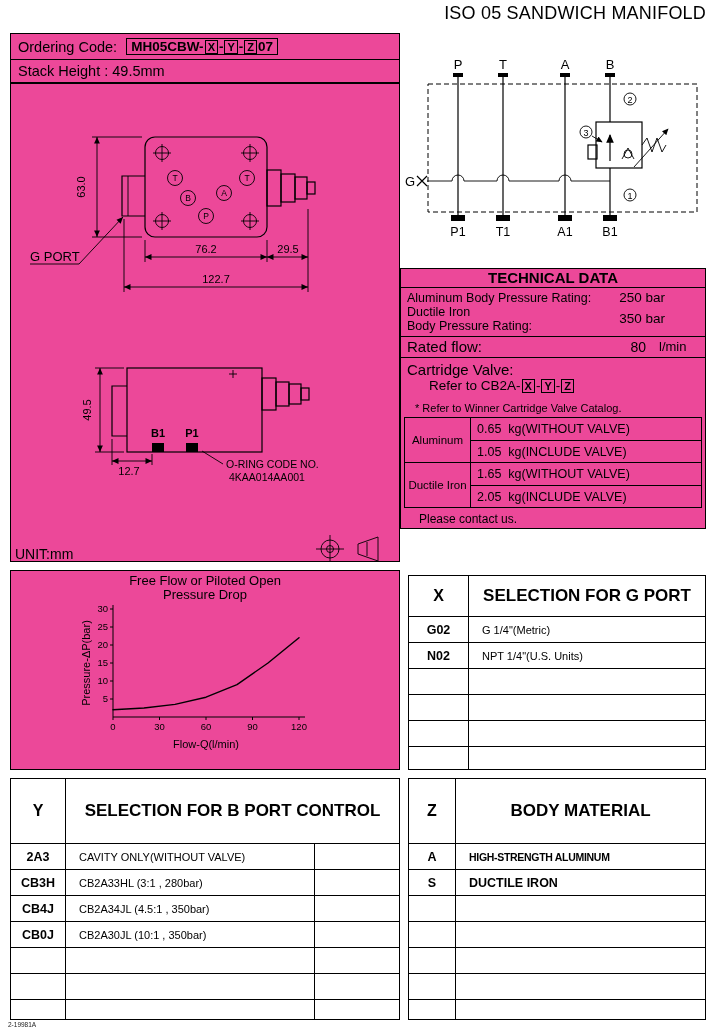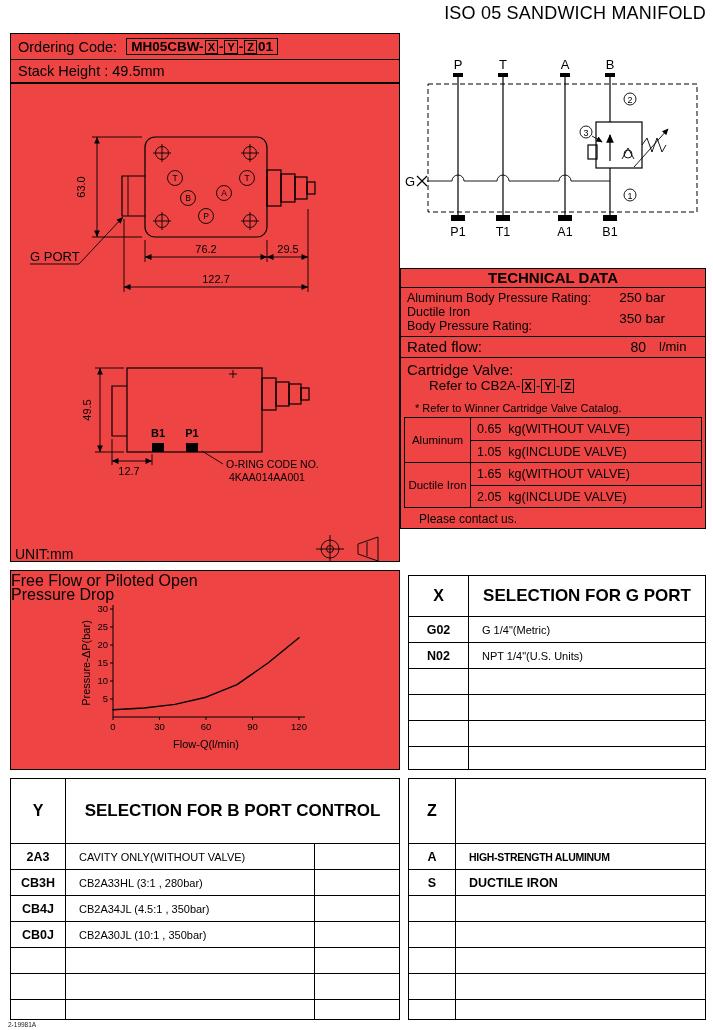--- a/index.html
+++ b/index.html
@@ -1,20 +1,20 @@
 <!DOCTYPE html>
 <html><head>
 <meta charset="utf-8">
 <style>
   *{margin:0;padding:0;box-sizing:border-box}
   html,body{width:713px;height:1030px}
   body{font-family:"Liberation Sans",sans-serif;background:#fff;color:#000;position:relative}
   #page{position:absolute;inset:0;background:#fff;overflow:hidden}
   .abs{position:absolute}
-  .box{position:absolute;border:1px solid #000;background:#ef4444}
+  .box{position:absolute;border:1px solid #000;background:#ec4899}
   #page-title{position:absolute;top:3px;right:7px;font-size:18px;font-weight:normal;letter-spacing:.2px}
   
   #ordering-box{left:10px;top:33px;width:390px;height:50px}
   .ord-row{height:26px;border-bottom:1px solid #000;display:flex;align-items:center;padding:0 7px;font-size:14.5px;gap:9px}
   .ord-row2{height:22px;display:flex;align-items:center;padding:0 7px;font-size:14.5px}
   .code-frame{border:1px solid #000;padding:0 4px;font-weight:bold;font-size:13.5px;display:inline-flex;align-items:center}
   .xyz{border:1px solid #000;padding:0 2px;margin:0 1px;font-weight:bold;line-height:12px;font-size:11px;display:inline-block}
   
   #drawing-box{left:10px;top:83px;width:390px;height:479px}
   #schematic{left:400px;top:55px;width:307px;height:215px}
@@ -36,21 +36,21 @@
   .wt-group{display:flex}
   .wt-group+.wt-group{border-top:1px solid #000}
   .wt-mat{width:66px;border-right:1px solid #000;display:flex;align-items:center;justify-content:center;font-size:11.5px;text-align:center}
   .wt-vals{flex:1}
   .wt-val{height:22px;display:flex;align-items:center;padding-left:6px;font-size:12.5px;white-space:pre}
   .wt-val+.wt-val{border-top:1px solid #000}
   .tech-note{padding:2px 6px;font-size:12px;line-height:14px}
   .tech-note .n2{padding-left:12px}
   
   #chart-box{left:10px;top:570px;width:390px;height:200px}
-  .chart-title{font-size:16px;line-height:13.5px;padding-top:3px}
+  .chart-title{text-align:center;font-size:13px;line-height:13.5px;padding-top:3px}
   #chart-svg{display:block}
   .axis{stroke:#000;stroke-width:1;fill:none}
   .tick-label{font-size:9.5px;fill:#000}
   .axis-label{font-size:11px;fill:#000}
   .curve{fill:none;stroke:#000;stroke-width:1.4;stroke-linejoin:round;stroke-linecap:round}
   
   .table{position:absolute;border:1px solid #000;display:flex;flex-direction:column;overflow:hidden;background:#fff}
   #table-x{left:408px;top:575px;width:298px;height:195px}
   #table-y{left:10px;top:778px;width:390px;height:242px}
   #table-z{left:408px;top:778px;width:298px;height:242px}
@@ -93,21 +93,21 @@
   <div id="ordering-box" class="box">
     <div class="ord-row">
       <span>Ordering Code:</span>
       <span class="code-frame">
           <span>MH05CBW-</span>
           <span class="xyz">X</span>
           <span>-</span>
           <span class="xyz">Y</span>
           <span>-</span>
           <span class="xyz">Z</span>
-          <span>01</span>
+          <span>07</span>
         </span>
     </div>
     <div class="ord-row2">
       <span>Stack Height : 49.5mm</span>
     </div>
   </div>
 
   <div id="drawing-box" class="box">
     <svg width="388" height="477" viewBox="0 0 388 477">
       <defs>
@@ -428,20 +428,21 @@
       <div class="trow">
         <div class="tc c-code"></div>
         <div class="tc c-desc"></div>
         <div class="tc c-extra"></div>
       </div>
     </div>
 
   <div id="table-z" class="table">
     <div class="thead">
       <div class="th-code">Z</div>
+      <div class="th-title">BODY MATERIAL</div>
     </div>
     <div class="trow">
       <div class="tc c-code">A</div>
       <div class="tc c-desc z-small">HIGH-STRENGTH ALUMINUM</div>
     </div>
     <div class="trow">
       <div class="tc c-code">S</div>
       <div class="tc c-desc z-big">DUCTILE IRON</div>
     </div>
   <div class="trow">

